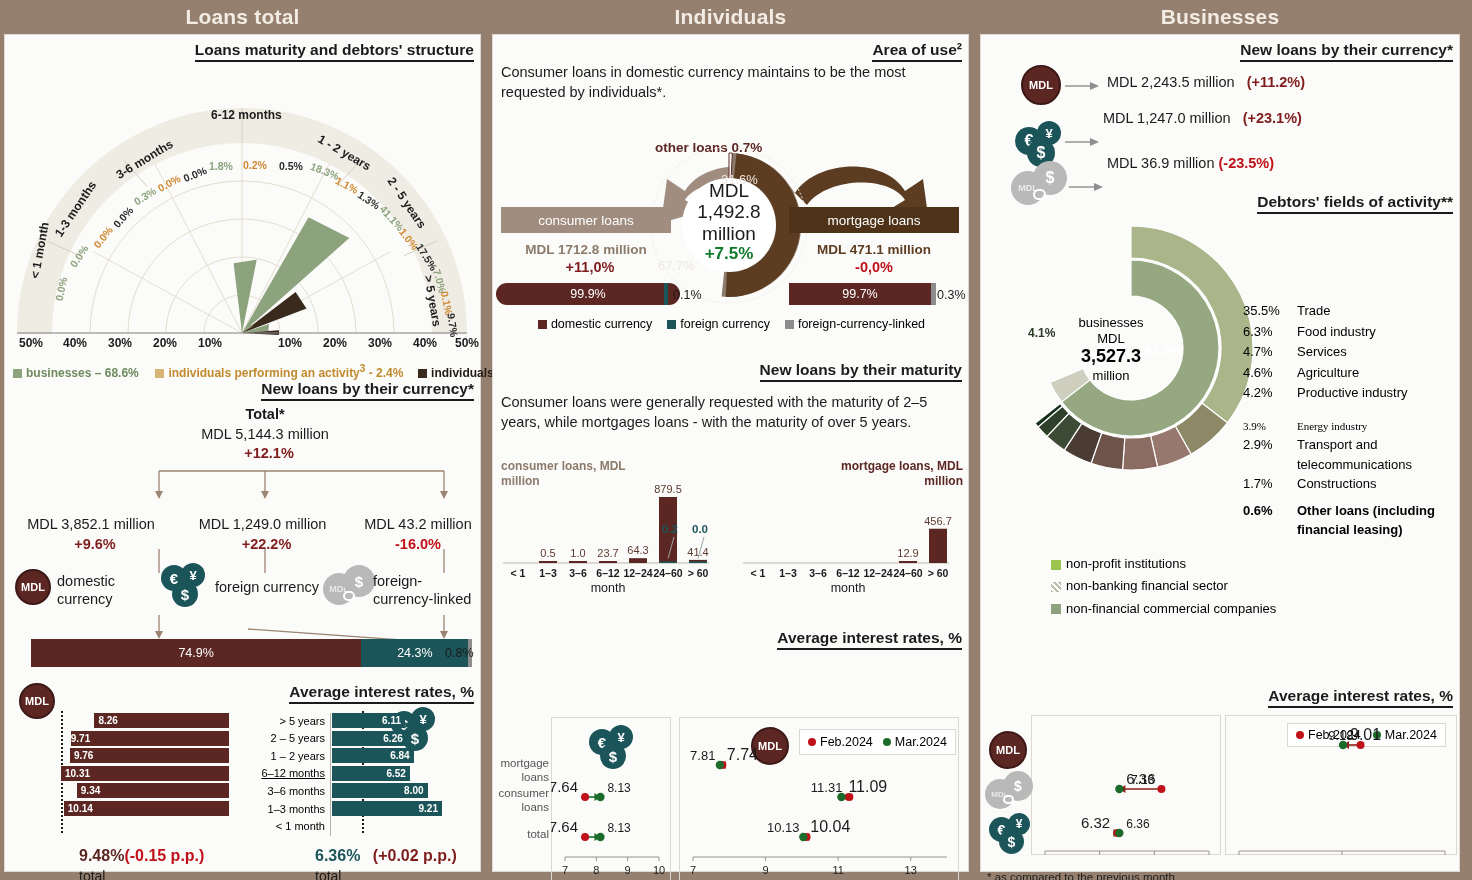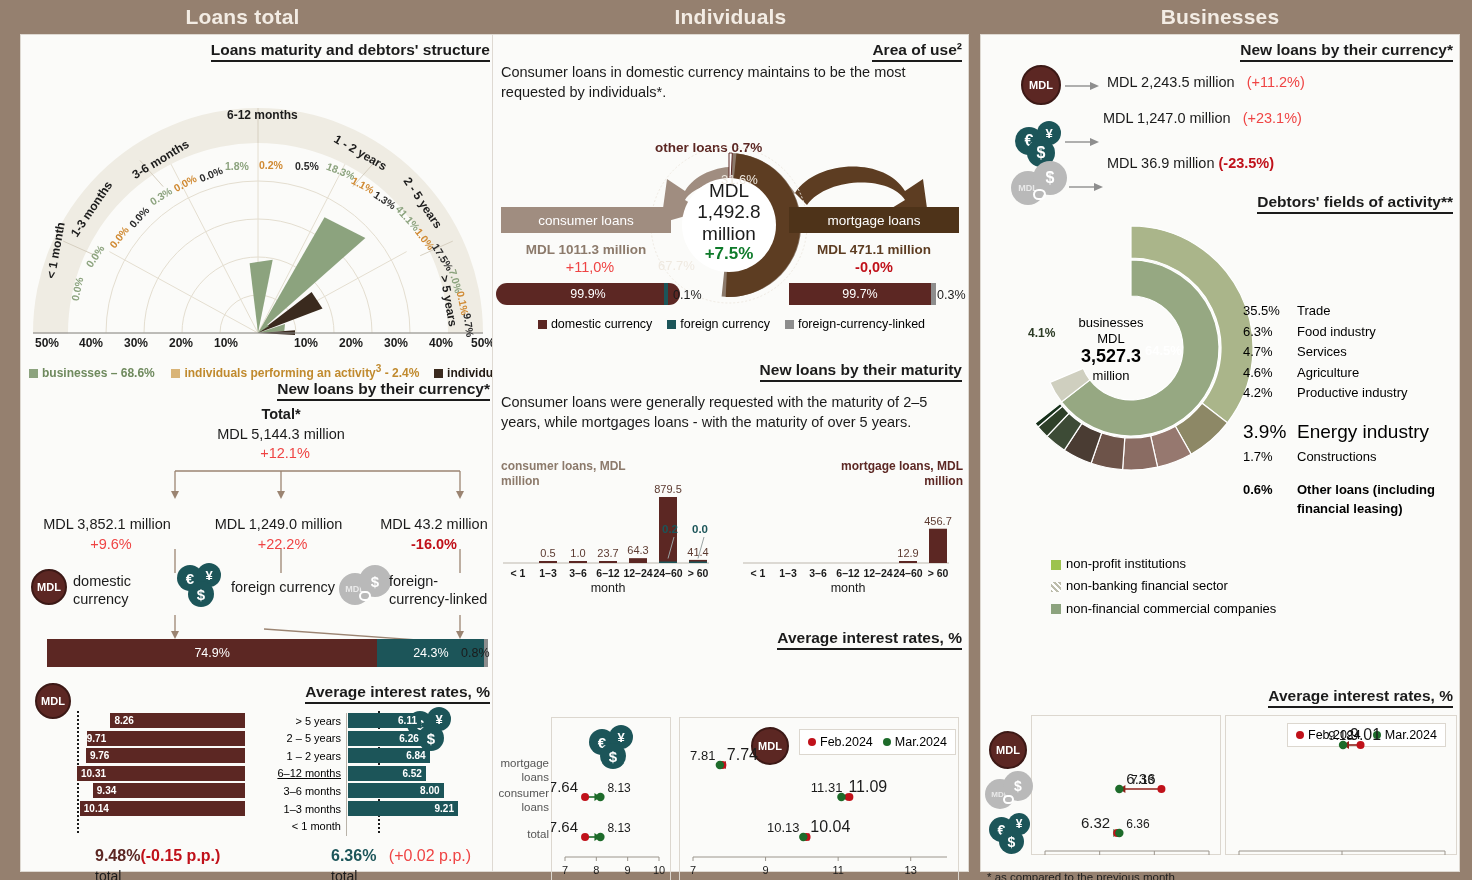--- a/index.html
+++ b/index.html
@@ -18,42 +18,42 @@
   }
   .panel{
     position:absolute; top:34px; background:#fbfbf9;
     border:1px solid #ded9d2;
   }
   .sec-title{
     position:absolute; font-weight:bold; font-size:15.5px; color:#1b1b1b;
     border-bottom:2px solid #1b1b1b; padding-bottom:1px; white-space:nowrap;
   }
   .txt{ position:absolute; font-size:14.5px; color:#1b1b1b; line-height:1.35; }
-  .grn{ color:#ef4444; font-weight:normal;padding-left:8px; }
+  .grn{ color:#7f1d1d; font-weight:bold;padding-left:8px; }
   .red{ color:#c0111a; font-weight:bold; }
   .coin{
     border-radius:50%; display:flex; align-items:center; justify-content:center;
     color:#fff; font-weight:bold; position:absolute;
   }
   .c-mdl{ background:#5c2723; }
   .c-fx{ background:#1c5559; }
   .c-lnk{ background:#b9b9b9; color:#e9e9e9; }
   .foot{ position:absolute; font-size:11.5px; color:#1b1b1b; }
   .legend-sq{ display:inline-block; width:9px; height:9px; vertical-align:middle; margin-right:4px;}
   .barlbl{ position:absolute; font-size:10.5px; font-weight:bold; }
   .dotted-v{ position:absolute; border-left:2px dotted #1b1b1b; }
 </style>
 </head>
 <body>
 
 <div class="panel-title" style="left:0;width:485px;">Loans total</div>
 <div class="panel-title" style="left:488px;width:485px;">Individuals</div>
 <div class="panel-title" style="left:976px;width:488px;">Businesses</div>
 
-<div class="panel" style="left:20px;width:477px;height:838px;">
+<div class="panel" style="left:4px;width:477px;height:838px;">
 
   <div class="sec-title" style="right:6px;top:6px;">Loans maturity and debtors' structure</div>
 
   <svg width="470" height="295" style="position:absolute;left:2px;top:30px;">
 
     <path d="M10,268 A225,225 0 0 1 460,268 L425,268 A190,190 0 0 0 45,268 Z" fill="#efece3"></path>
 
     <g stroke="#d6cfc0" stroke-width="1" fill="none">
       <path d="M45,268 L10,268"></path>
       <path d="M72.8,190.7 L40.2,176.1"></path>
@@ -304,21 +304,21 @@
   <div style="position:absolute;left:183px;top:145px;width:106px;text-align:center;line-height:1.12;">
     <div style="font-size:19px;color:#1b1b1b;">MDL</div>
     <div style="font-size:19px;color:#1b1b1b;">1,492.8</div>
     <div style="font-size:19px;color:#1b1b1b;">million</div>
     <div style="font-size:17px;color:#0e7a2a;font-weight:bold;">+7.5%</div>
   </div>
   <div class="txt" style="left:228px;top:136px;color:#efe9e0;font-size:13px;">31.6%</div>
   <div class="txt" style="left:165px;top:222px;color:#efe9e0;font-size:13px;">67.7%</div>
 
   <div style="position:absolute;left:8px;top:172px;width:170px;height:26px;background:#a08d80;color:#fff;font-size:13.5px;display:flex;align-items:center;justify-content:center;">consumer loans</div>
-  <div class="txt" style="left:8px;top:206px;width:170px;text-align:center;font-size:13.5px;color:#8c7a6b;font-weight:bold;">MDL 1011.3 million</div>
+  <div class="txt" style="left:8px;top:206px;width:170px;text-align:center;font-size:13.5px;color:#8c7a6b;font-weight:bold;">MDL 1712.8 million</div>
   <div class="txt grn" style="left:8px;top:223px;width:170px;text-align:center;font-size:14.5px;">+11,0%</div>
   <div style="position:absolute;left:3px;top:248px;width:184px;height:22px;background:#5c2723;color:#fff;font-size:12.5px;display:flex;align-items:center;justify-content:center;border-radius:11px;">99.9%</div>
   <div style="position:absolute;left:171px;top:248px;width:4px;height:22px;background:#1c5559;"></div>
   <div class="txt" style="left:180px;top:252px;font-size:12.5px;">0.1%</div>
 
   <div style="position:absolute;left:296px;top:172px;width:170px;height:26px;background:#4e3319;color:#fff;font-size:13.5px;display:flex;align-items:center;justify-content:center;">mortgage loans</div>
   <div class="txt" style="left:296px;top:206px;width:170px;text-align:center;font-size:13.5px;color:#5d3d22;font-weight:bold;">MDL 471.1 million</div>
   <div class="txt red" style="left:296px;top:223px;width:170px;text-align:center;font-size:14.5px;">-0,0%</div>
   <div style="position:absolute;left:296px;top:248px;width:142px;height:22px;background:#5c2723;color:#fff;font-size:12.5px;display:flex;align-items:center;justify-content:center;">99.7%</div>
   <div style="position:absolute;left:438px;top:248px;width:5px;height:22px;background:#8d8d8d;"></div>
@@ -544,25 +544,29 @@
       <span style="padding-left:8px;">Services</span>
       </div>
       <div style="display:flex;font-size:13px;line-height:1.5;margin-bottom:1px;">
       <span style="width:46px;flex:0 0 46px;">4.6%</span>
       <span style="padding-left:8px;">Agriculture</span>
       </div>
       <div style="display:flex;font-size:13px;line-height:1.5;margin-bottom:15px;">
       <span style="width:46px;flex:0 0 46px;">4.2%</span>
       <span style="padding-left:8px;">Productive industry</span>
       </div>
-      <div style="display:flex;font-size:19px;line-height:1.5;margin-bottom:1px;">
+      <div style="display:flex;font-size:11px;line-height:1.5;margin-bottom:1px;font-family:Liberation Serif, serif;">
       <span style="width:46px;flex:0 0 46px;">3.9%</span>
       <span style="padding-left:8px;">Energy industry</span>
       </div>
-      <div style="display:flex;font-size:13px;line-height:1.5;margin-bottom:13px;">
+      <div style="display:flex;font-size:13px;line-height:1.5;margin-bottom:0px;">
+      <span style="width:46px;flex:0 0 46px;">2.9%</span>
+      <span style="padding-left:8px;">Transport and telecommunications</span>
+      </div>
+      <div style="display:flex;font-size:13px;line-height:1.5;margin-bottom:7px;">
       <span style="width:46px;flex:0 0 46px;">1.7%</span>
       <span style="padding-left:8px;">Constructions</span>
       </div>
       <div style="display:flex;font-size:13px;line-height:1.5;margin-bottom:0px;font-weight:bold;">
       <span style="width:46px;flex:0 0 46px;">0.6%</span>
       <span style="padding-left:8px;">Other loans (including financial leasing)</span>
       </div>
     </div>
 
   <div id="fields-legend" style="position:absolute;left:70px;top:518px;font-size:13px;line-height:1.72;">

